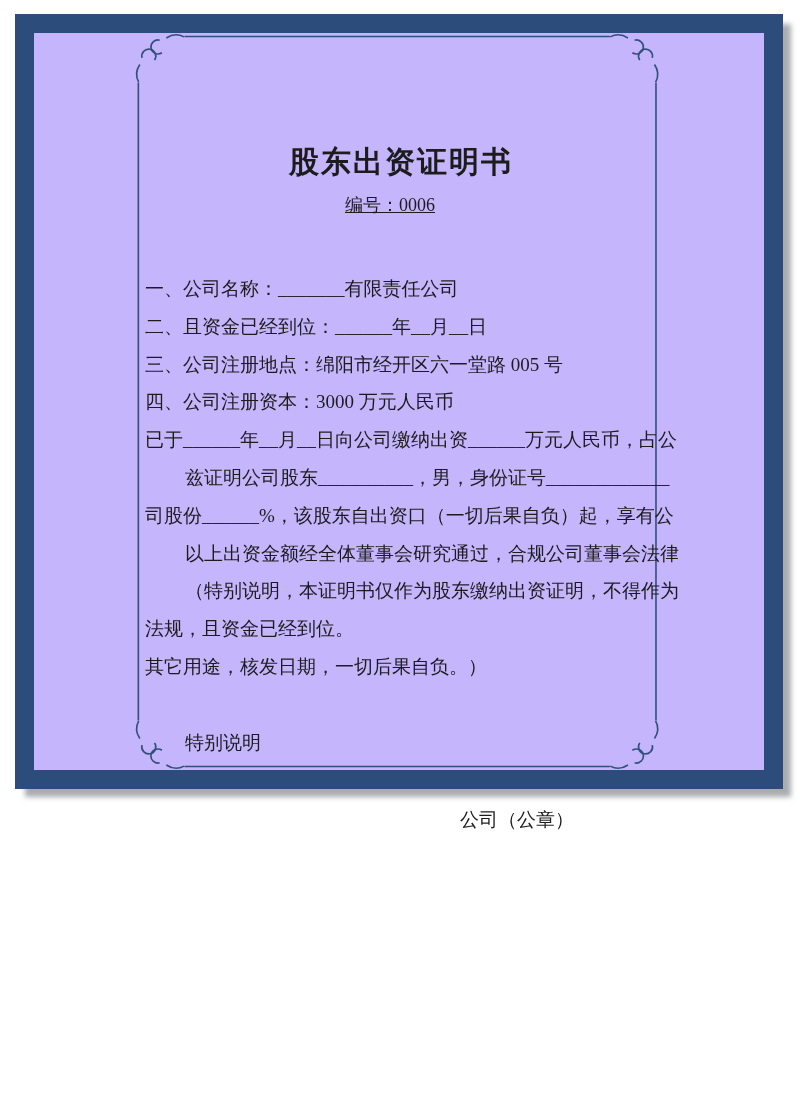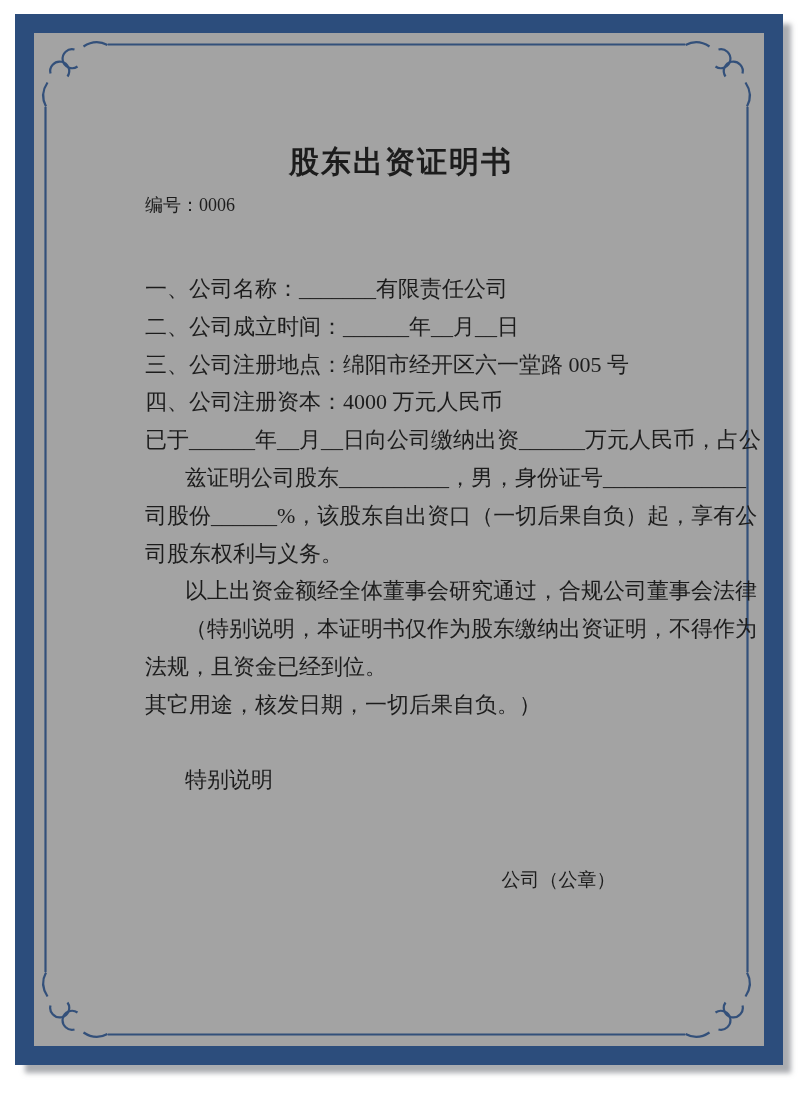--- a/index.html
+++ b/index.html
@@ -9,22 +9,22 @@
     --page-shadow:#a9abb0;
   }
   html,body{
     margin:0;padding:0;width:800px;height:1093px;overflow:hidden;
     background:#ffffff;
     font-family:"Liberation Serif","DejaVu Serif",serif;
     color:var(--text);
   }
   .canvas{position:relative;width:800px;height:1093px;}
   .sheet{
-    position:absolute;left:15px;top:14px;width:768px;height:1051px;
-    background:#a3a3a3;
+    position:absolute;left:15px;top:14px;width:768px;height:775px;
+    background:#c4b5fd;
     box-shadow:9px 9px 5px -1px rgba(125,128,134,.65);
   }
   .frame{
     position:absolute;inset:0;
     border:19px solid var(--frame-navy);
     box-sizing:border-box;
     pointer-events:none;
   }
   .deco{
     position:absolute;inset:0;width:100%;height:100%;
@@ -34,31 +34,31 @@
   .content{
     position:absolute;left:130px;top:0;width:512px;
   }
   .title{
     margin:128px 0 0 0;
     font-size:30px;line-height:40px;font-weight:bold;
     text-align:center;letter-spacing:2px;
   }
   .doc-number{
     margin-top:10px;font-size:18px;line-height:26px;
-    text-align:left;padding-right:22px;
+    text-align:center;padding-right:22px;text-decoration:underline;
   }
   .body{
-    margin-top:52px;font-size:22px;line-height:37.8px;
+    margin-top:52px;font-size:19px;line-height:37.8px;
     white-space:nowrap;
   }
   .line{min-height:37.8px;}
   .indent{text-indent:40px;}
   .spacer{height:37.8px;}
   .signature{
-    margin-top:62px;font-size:19px;line-height:37.8px;text-align:center;
+    margin-top:40px;font-size:19px;line-height:37.8px;
   }
   .company-seal{margin-left:315px;}
   .issue-date{margin-left:245px;}
 </style>
 </head>
 <body>
 
 <div class="canvas">
   <div class="sheet">
 
@@ -84,28 +84,27 @@
     </svg>
 
     <div class="content">
 
       <h1 class="title">股东出资证明书</h1>
 
       <div class="doc-number">编号：0006</div>
 
       <div class="body">
         <div class="line">一、公司名称：_______有限责任公司</div>
-        <div class="line">二、公司成立时间：______年__月__日</div>
+        <div class="line">二、且资金已经到位：______年__月__日</div>
         <div class="line">三、公司注册地点：绵阳市经开区六一堂路 005 号</div>
-        <div class="line">四、公司注册资本：4000 万元人民币</div>
+        <div class="line">四、公司注册资本：3000 万元人民币</div>
 
         <div class="line">已于______年__月__日向公司缴纳出资______万元人民币，占公</div>
         <div class="line indent">兹证明公司股东__________，男，身份证号_____________</div>
         <div class="line">司股份______%，该股东自出资口（一切后果自负）起，享有公</div>
-        <div class="line">司股东权利与义务。</div>
 
         <div class="line indent">以上出资金额经全体董事会研究通过，合规公司董事会法律</div>
         <div class="line indent">（特别说明，本证明书仅作为股东缴纳出资证明，不得作为</div>
 
         <div class="line">法规，且资金已经到位。</div>
         <div class="line">其它用途，核发日期，一切后果自负。）</div>
 
         <div class="line spacer"></div>
 
         <div class="line indent">特别说明</div>

